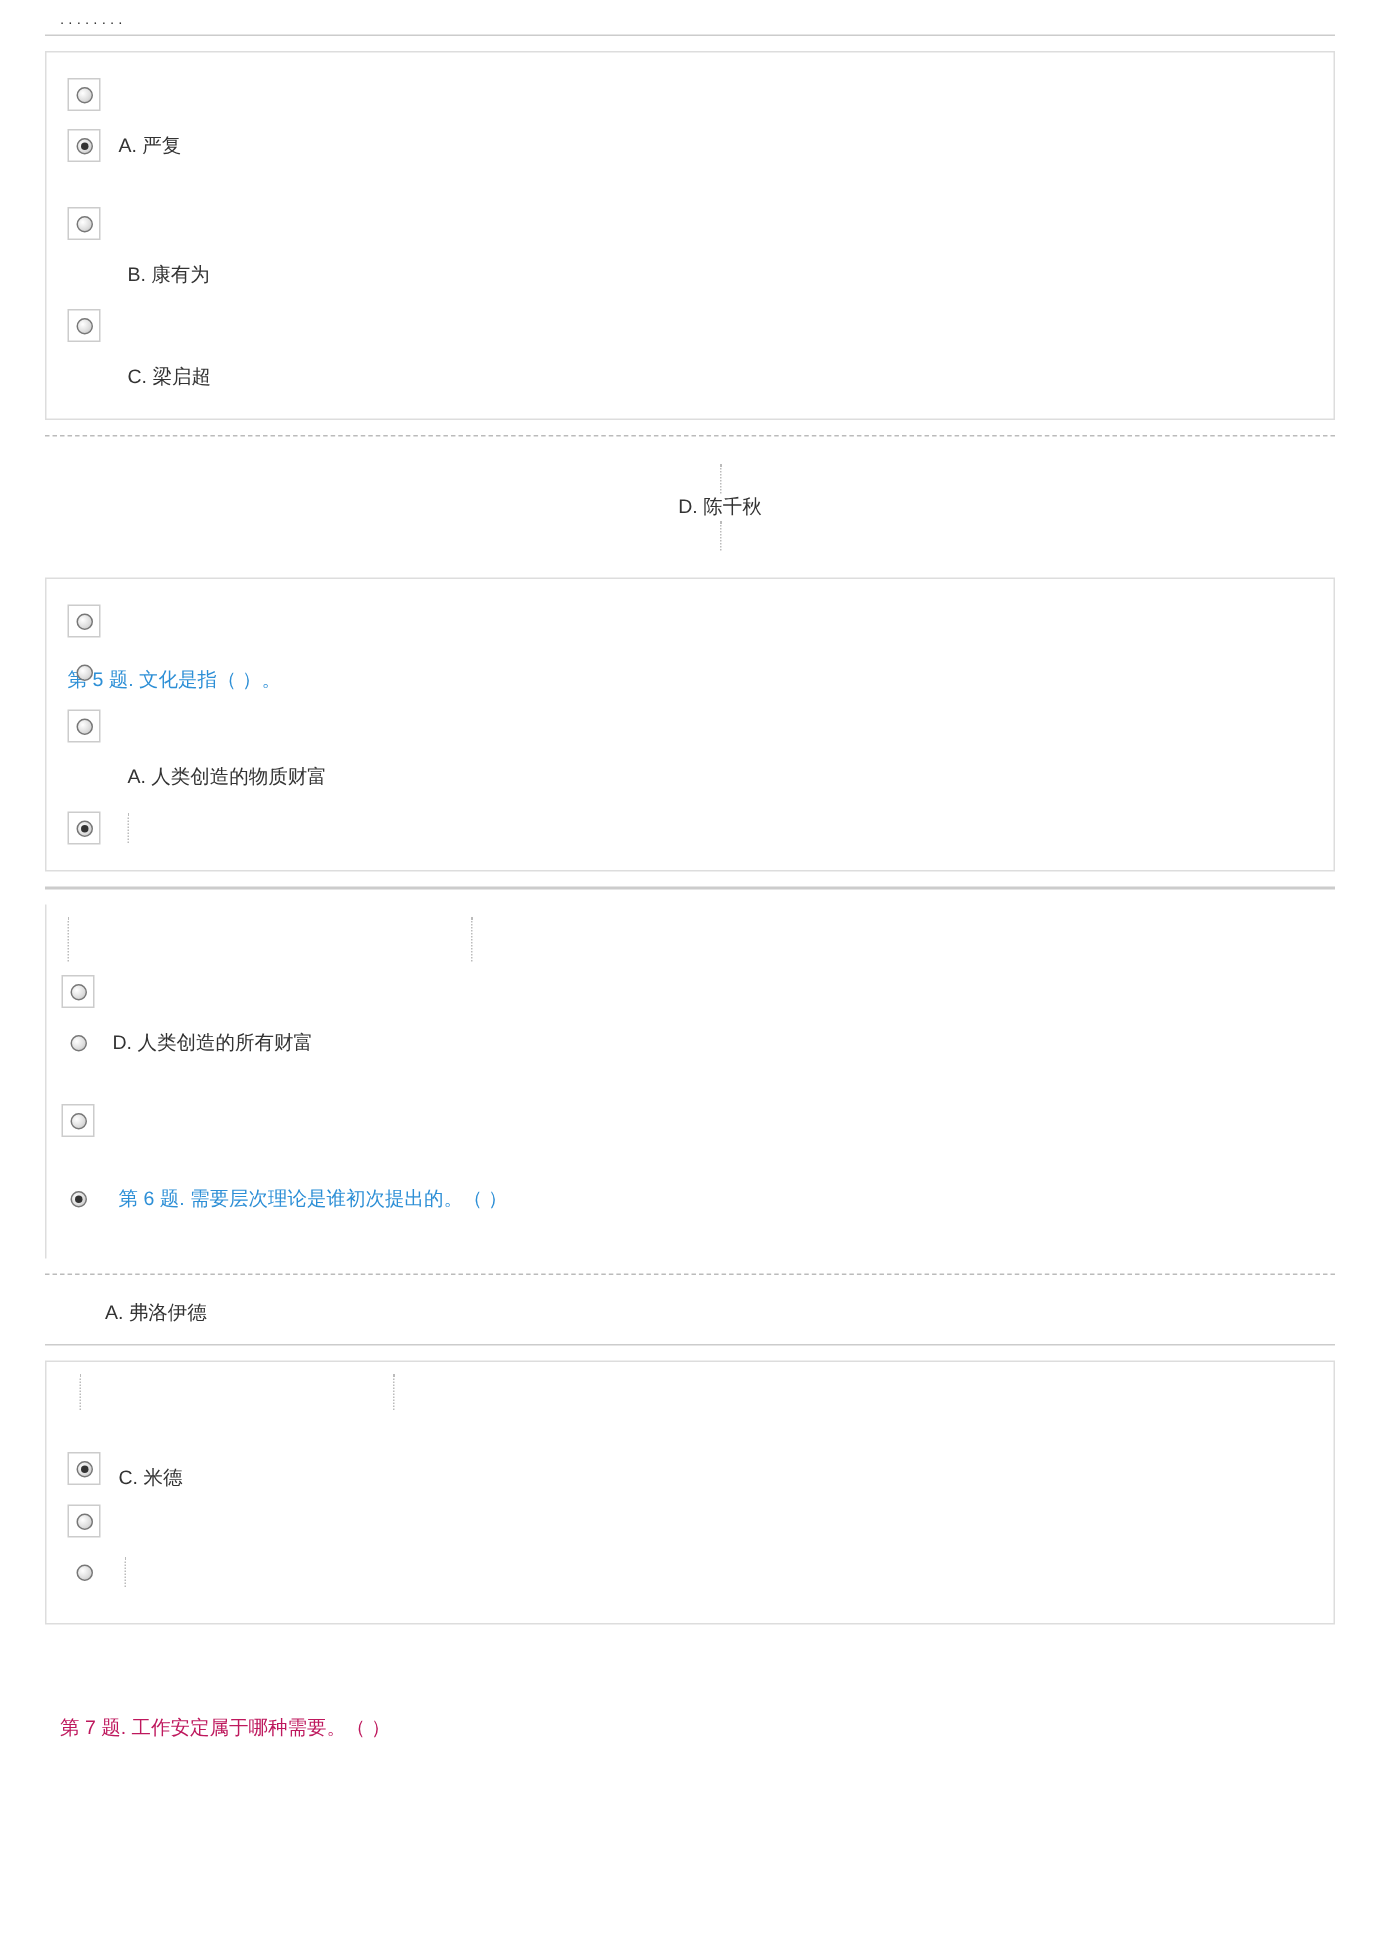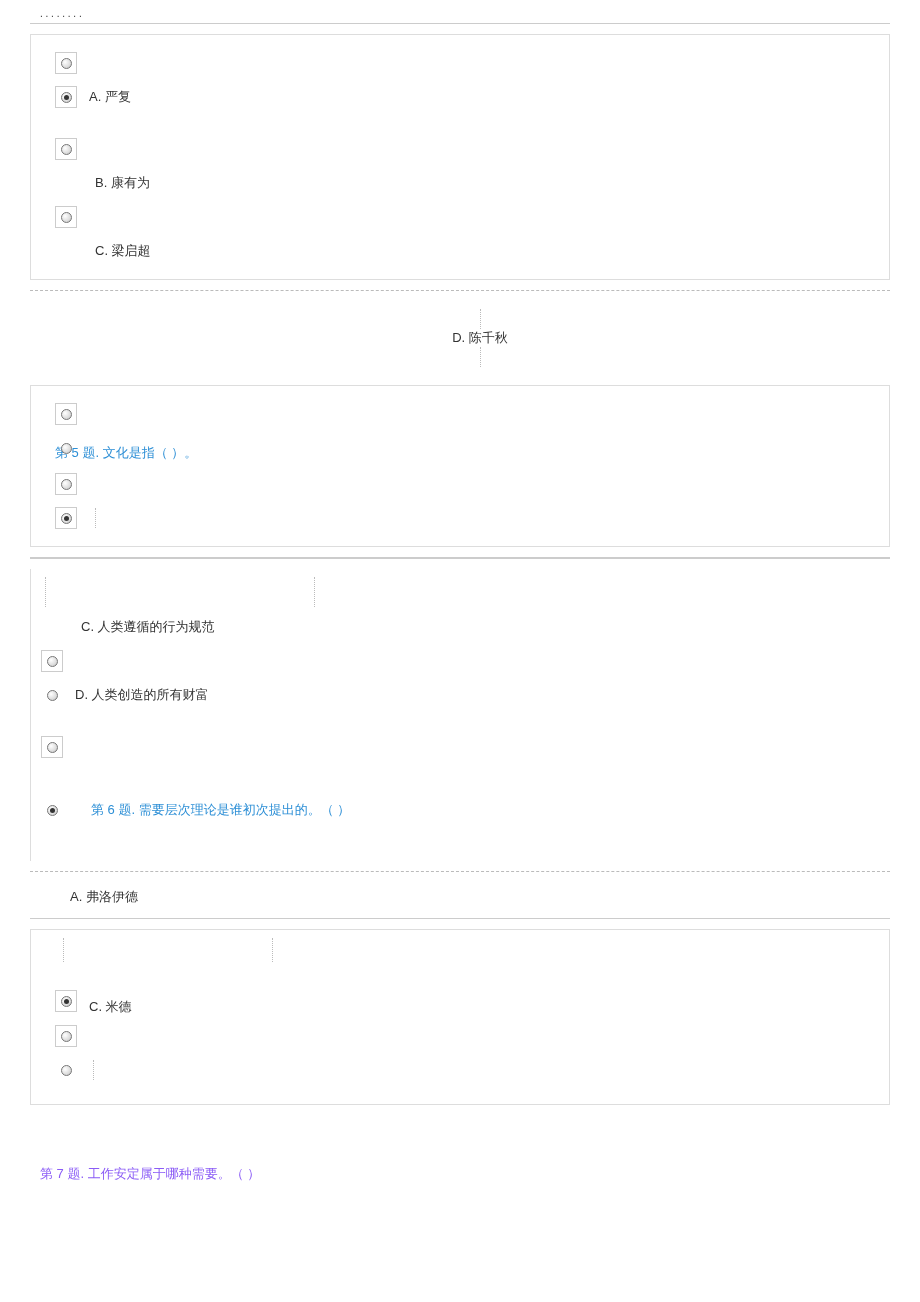--- a/index.html
+++ b/index.html
@@ -26,21 +26,21 @@
     margin: 0 30px;
   }
   .hr-dotted {
     border: none;
     border-top: 1px dashed #bbb;
     margin: 4px 30px;
   }
   .section {
     border: 1px solid #ddd;
     margin: 10px 30px;
-    padding: 8px 24px;
+    padding: 8px 14px;
     position: relative;
   }
   .section-noborder {
     margin: 10px 30px;
     padding: 8px 10px;
     position: relative;
     flex-direction: column;
   }
   .opt-block {
     display: flex;
@@ -87,21 +87,21 @@
     font-size: 13px;
     color: #333;
   }
   .q-label {
     font-size: 13px;
     color: #2d8fd6;
     margin: 8px 5px;
   }
   .q-label-standalone {
     font-size: 13px;
-    color: #8b5cf6;
+    color: #be185d;
     margin: 20px 40px;
   }
   .indent {
     padding-left: 40px;
   }
   .tiny-vert {
     display:inline-block;
     border-left: 1px dotted #bbb;
     height: 20px;
     vertical-align: middle;
@@ -176,40 +176,40 @@
       <div class="radio-box-nb">
           <div class="radio-dot"></div>
         </div>
     </div>
     <div class="q-label" style="margin-top:-18px; margin-left:0;">第 5 题. 文化是指（ ）。</div>
     <div class="opt-block">
       <div class="radio-box">
           <div class="radio-dot"></div>
         </div>
     </div>
+    <div class="opt-block indent" style="margin-bottom:0;">
+      <span class="opt-text">A. 人类创造的物质财富</span>
+    </div>
     <div class="opt-block">
       <div class="radio-box">
           <div class="radio-dot selected"></div>
         </div>
       <span class="tiny-vert" style="margin-left:6px;"></span>
     </div>
   </div>
 
   <hr class="hr-line">
   <hr class="hr-line">
 
   <div class="section-noborder" style="border-left:1px solid #ddd; margin-left:30px; padding-left:10px;">
     <div class="row-with-side" style="margin-bottom:6px;">
       <span class="tiny-vert" style="height:30px;"></span>
       <span style="width:260px;"></span>
       <span class="tiny-vert" style="height:30px;"></span>
     </div>
-    <div class="opt-block indent">
-      <span class="opt-text">C. 人类遵循的行为规范</span>
-    </div>
     <div class="opt-block">
       <div class="radio-box">
           <div class="radio-dot"></div>
         </div>
     </div>
     <div class="opt-block">
       <div class="radio-box" style="border:none;">
           <div class="radio-dot"></div>
         </div>
       <span class="opt-text">D. 人类创造的所有财富</span>
@@ -218,21 +218,21 @@
     <div class="opt-block">
       <div class="radio-box">
           <div class="radio-dot"></div>
         </div>
     </div>
     <div class="gap"></div>
     <div class="opt-block">
       <div class="radio-box-nb">
           <div class="radio-dot selected"></div>
         </div>
-      <span class="q-label" style="margin:16px;">第 6 题. 需要层次理论是谁初次提出的。（ ）</span>
+      <span class="q-label" style="margin:4px;">第 6 题. 需要层次理论是谁初次提出的。（ ）</span>
     </div>
     <div class="gap"></div>
   </div>
 
   <hr class="hr-dotted">
   <div class="section-noborder indent" style="padding-top:6px; padding-bottom:2px;">
     <span class="opt-text">A. 弗洛伊德</span>
   </div>
   <hr class="hr-line">
 

